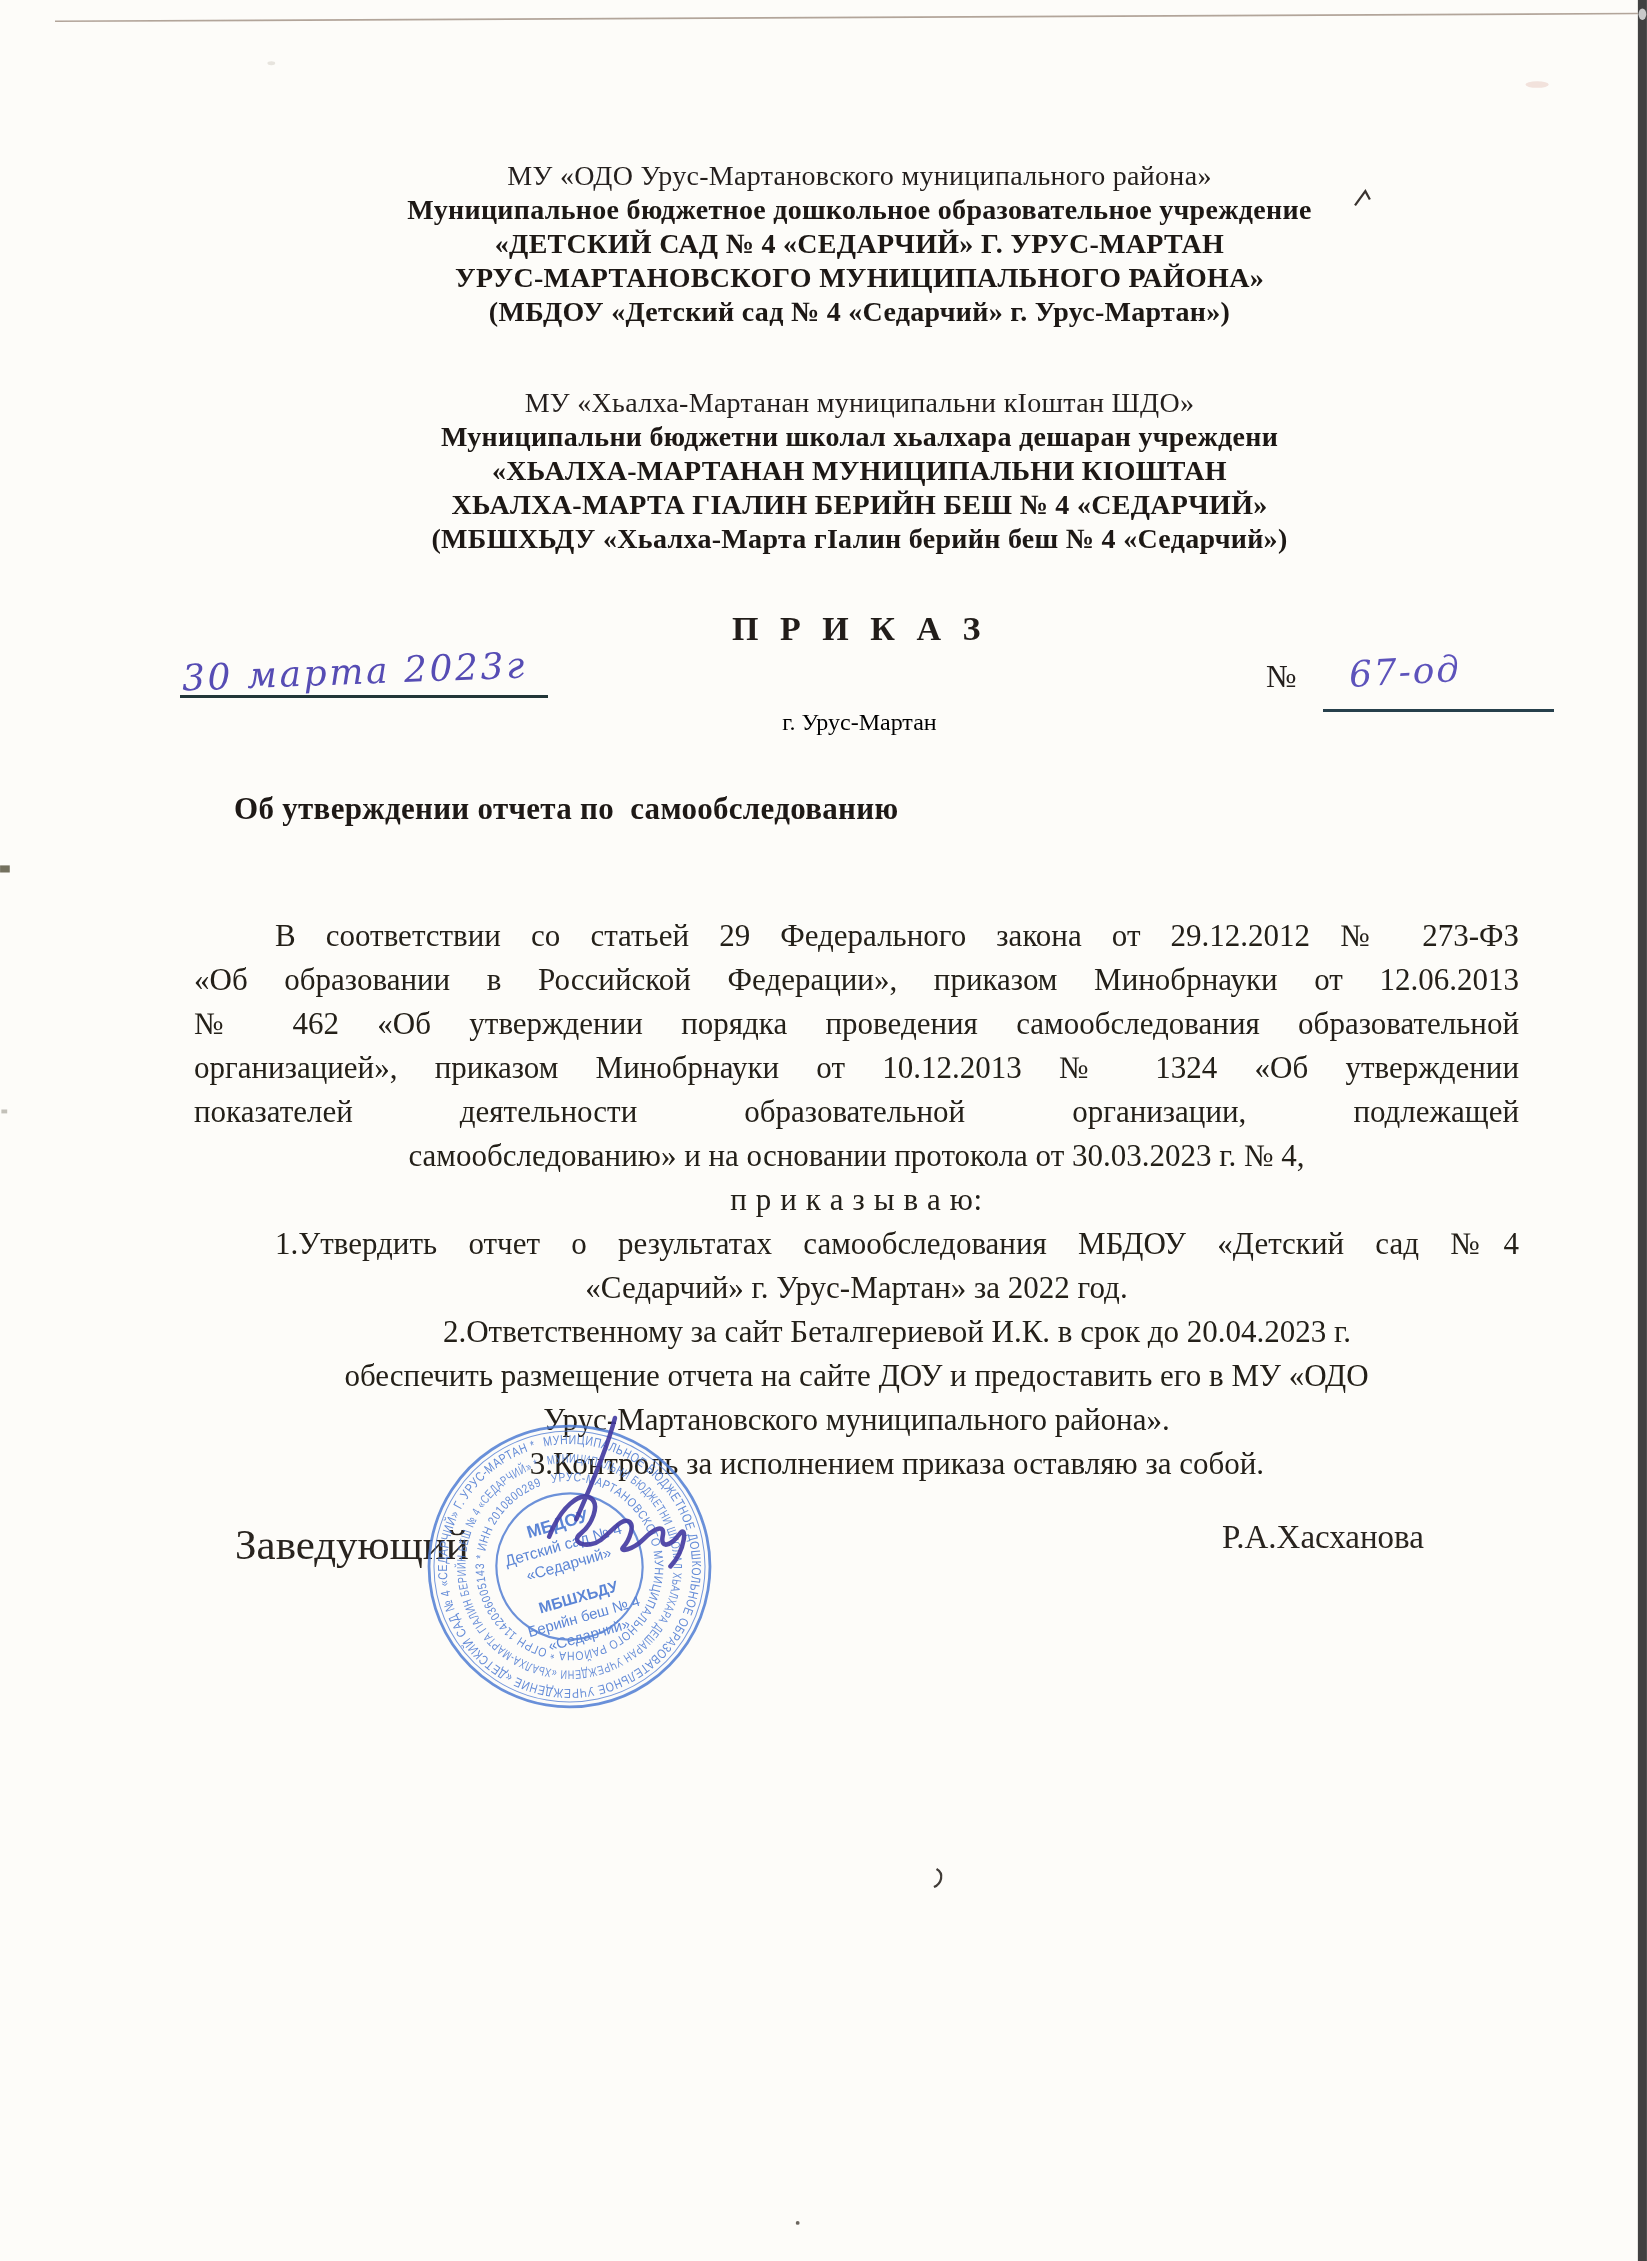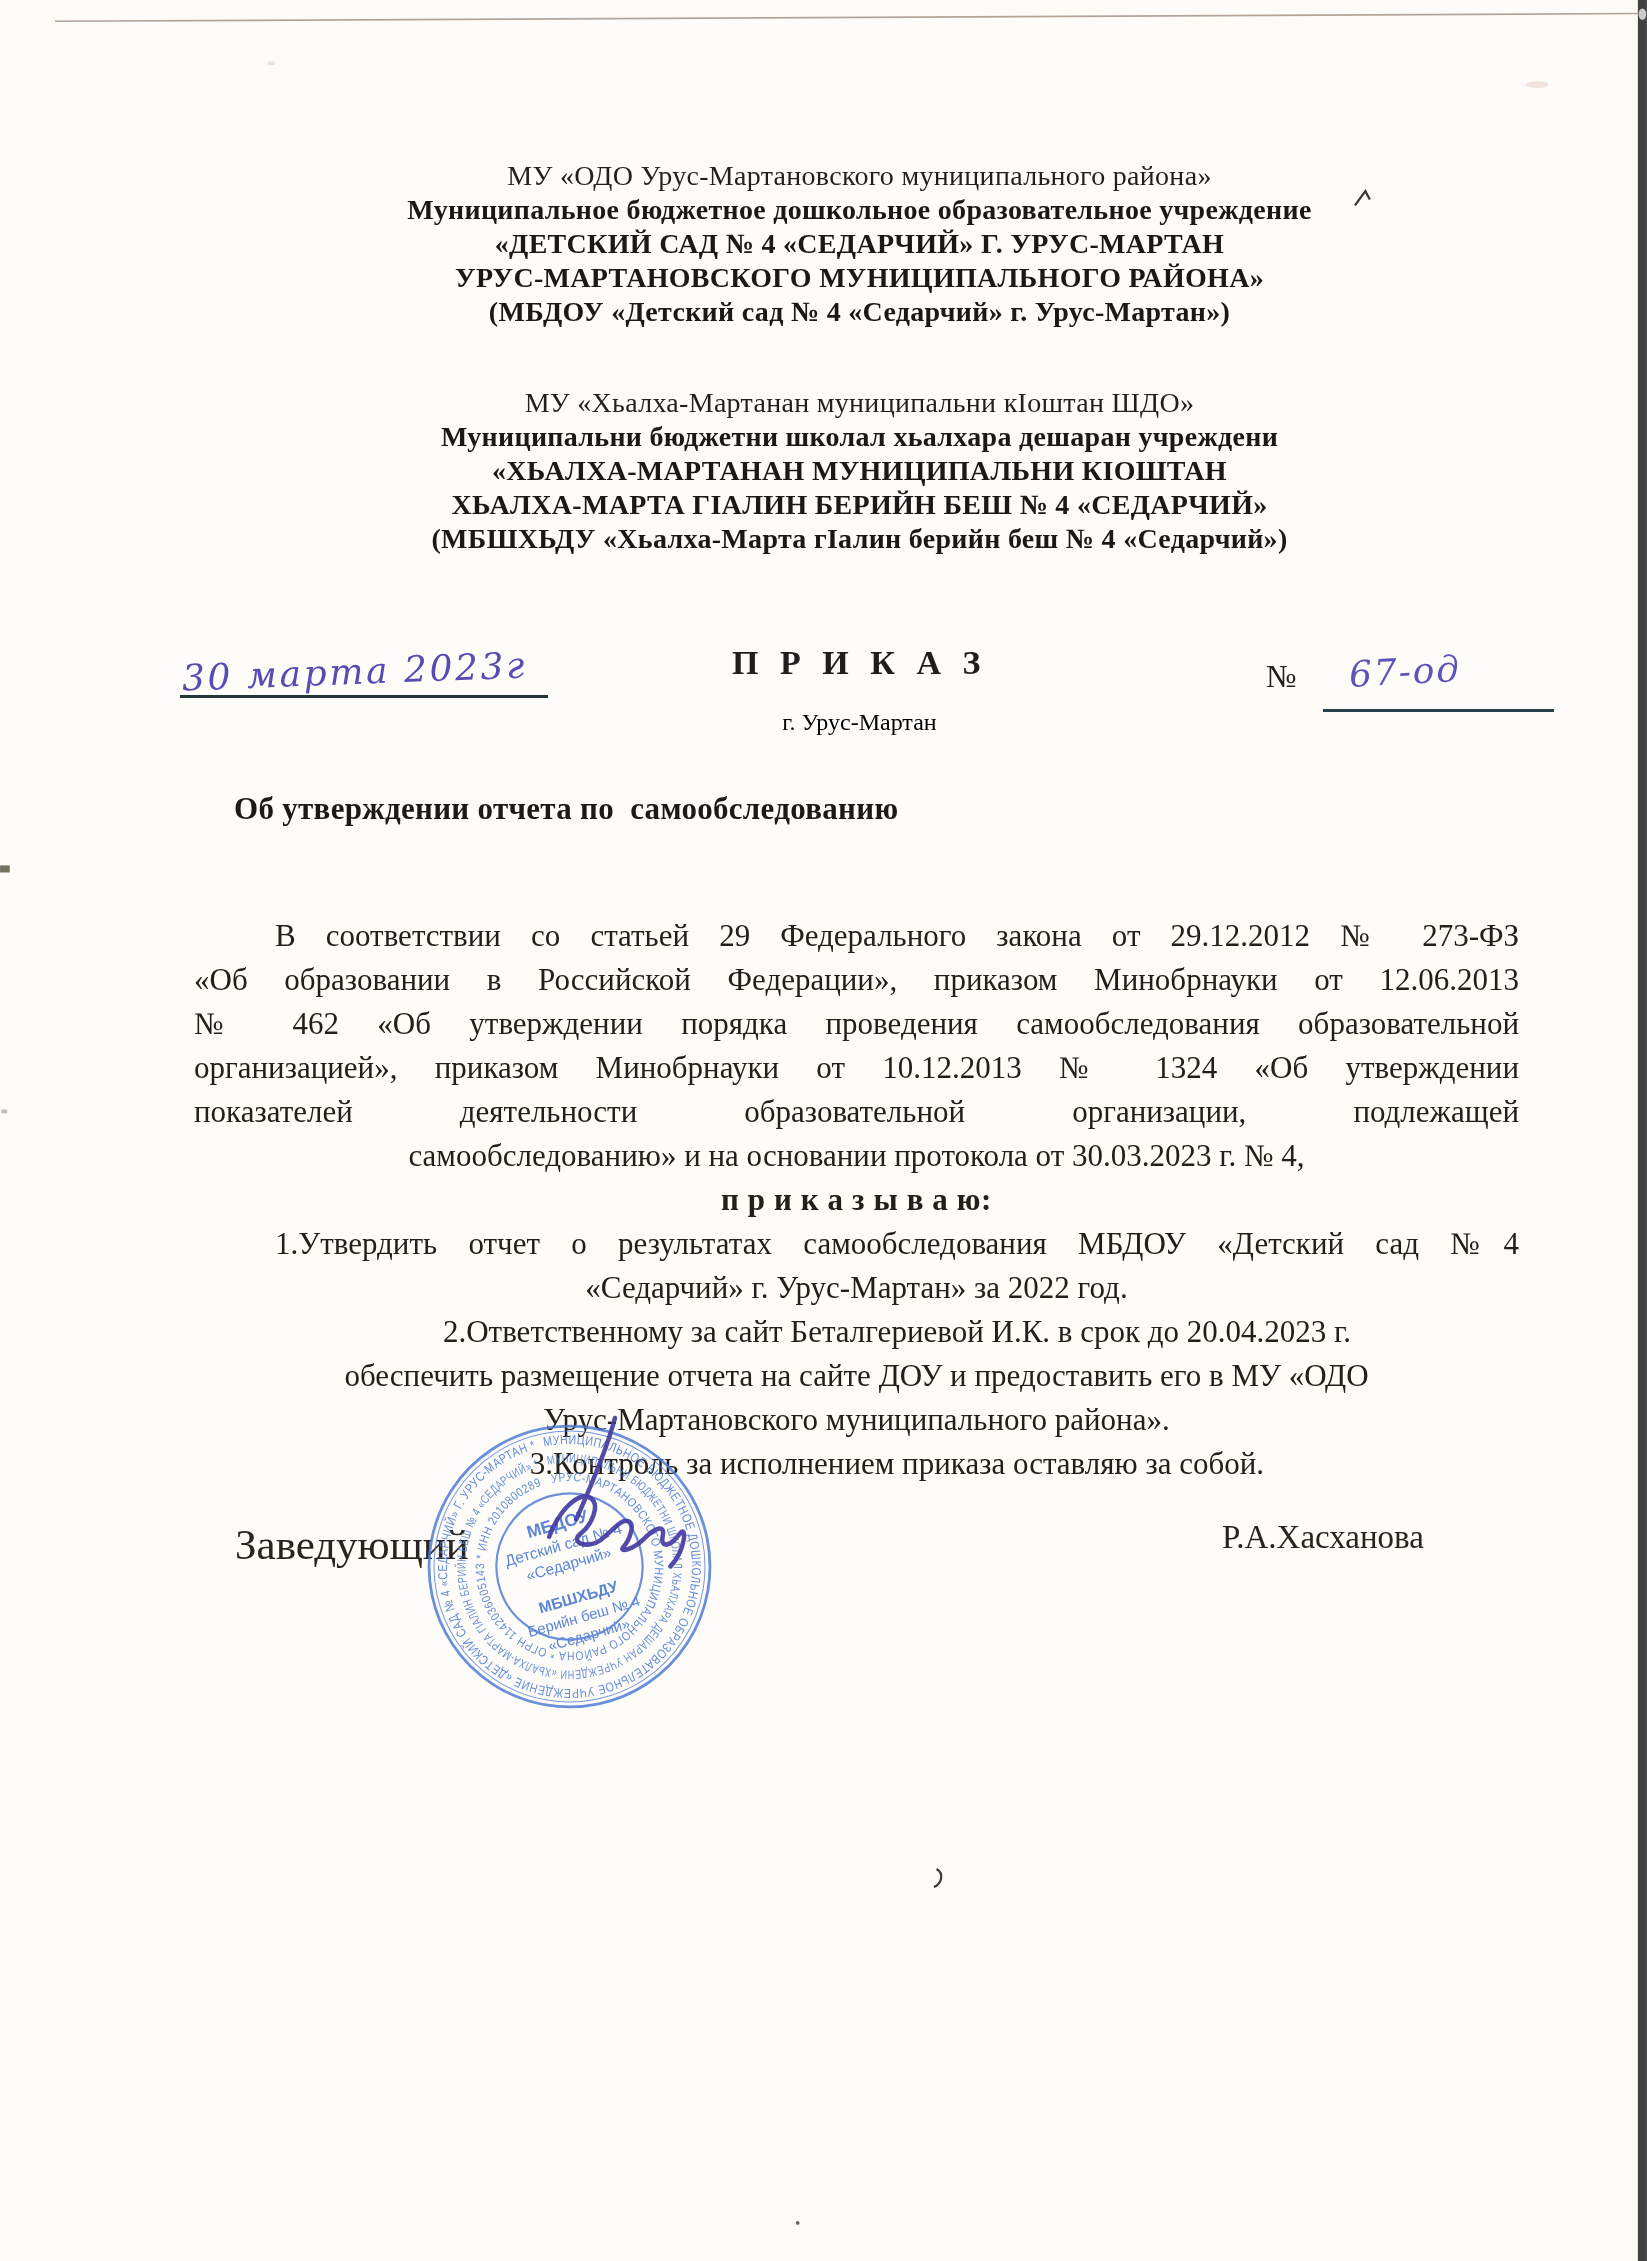--- a/index.html
+++ b/index.html
@@ -16,21 +16,21 @@
   .hdr {
     left: 194px; width: 1331px;
     line-height: 34px; font-size: 28px;
     color: #241f1d;
     letter-spacing: 0.3px;
   }
   .hdr .b { font-weight: bold; color: #1d1815; }
   .order-title {
     left: 194px; top: 610px; width: 1331px;
     font-size: 34px; font-weight: bold;
-    letter-spacing: 6.5px; color: #221d1a; margin-top: 34px;
+    letter-spacing: 6.5px; color: #221d1a;
   }
   .hand {
     font-family: "DejaVu Serif", serif;
     font-style: italic;
     color: #564cb4;
   }
   .date-hand {
     left: 182px; top: 651px;
     font-size: 36px; letter-spacing: 2.6px;
     transform: rotate(-2.2deg);
@@ -53,21 +53,21 @@
   }
   .body-text {
     left: 194px; top: 914px; width: 1325px;
     font-size: 31px; line-height: 44px;
     color: #242019;
   }
   .body-text div { min-height: 44px; }
   .jl { text-align: justify; text-align-last: justify; }
   .pl { text-align: center; }
   .ind { text-indent: 81px; }
-  .decree { letter-spacing: 0.6px; font-weight: bold; }
+  .decree { letter-spacing: 0.6px; }
   .sig-position { left: 195px; top: 1520px; font-size: 43px; color: #29241f; margin-left: 40px; }
   .sig-name { left: 1222px; top: 1519px; font-size: 33px; color: #29241f; }
   .stamp-svg { left: 421px; top: 1418px; opacity: 0.9; }
   .sign-svg { left: 504px; top: 1387px; }
   .artifacts { left: 0; top: 0; pointer-events: none; }
 </style>
 </head>
 <body>
 
 <div class="abs hdr center" style="top:159px">

